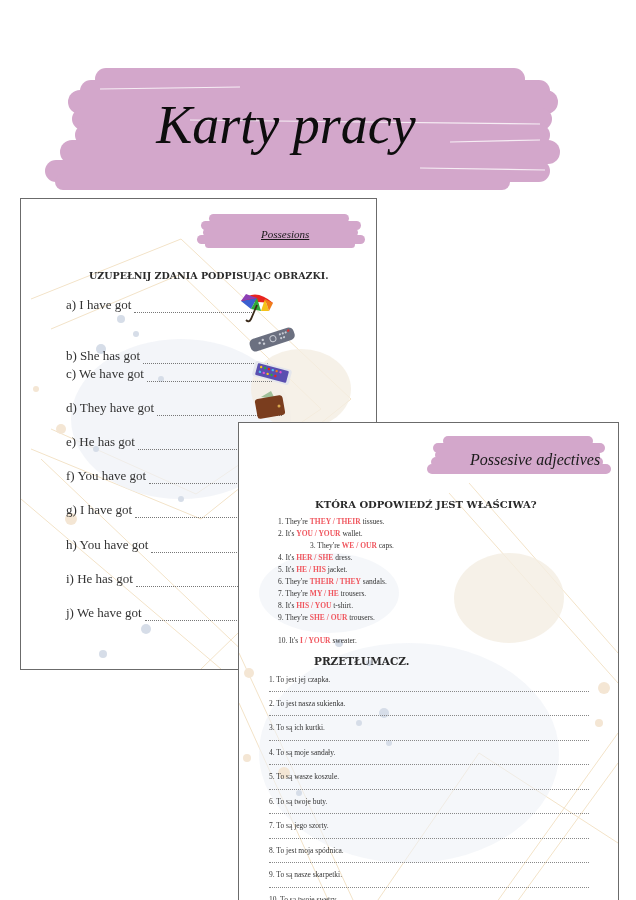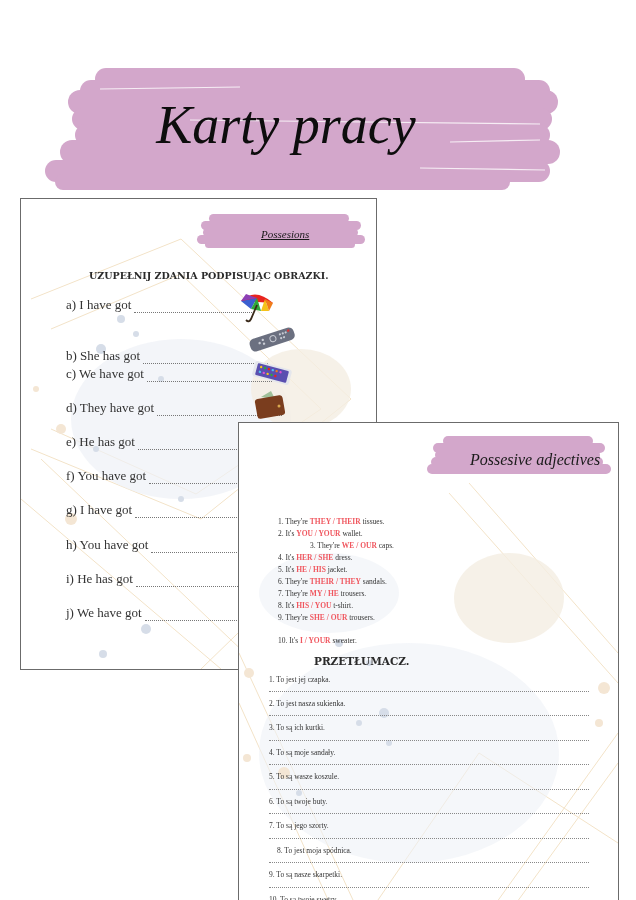--- a/index.html
+++ b/index.html
@@ -208,20 +208,21 @@
     <g fill="#d3a7cb">
       <rect x="18" y="1" width="150" height="10" rx="5"></rect>
       <rect x="8" y="8" width="172" height="10" rx="5"></rect>
       <rect x="10" y="15" width="165" height="10" rx="5"></rect>
       <rect x="6" y="22" width="172" height="10" rx="5"></rect>
       <rect x="2" y="29" width="184" height="10" rx="5"></rect>
     </g>
   </svg>
   <div class="section-title" style="left:231px;top:28px;font-size:16px;">Possesive adjectives</div>
 
+  <div class="heading" style="left:76px;top:76px;font-size:10px;">KTÓRA ODPOWIEDŹ JEST WŁAŚCIWA?</div>
 
   <div class="choice" style="left:39px;top:94px;"><span>1. They're </span><span class="opt">THEY / THEIR</span><span> tissues.</span></div>
   <div class="choice" style="left:39px;top:106px;"><span>2. It's </span><span class="opt">YOU / YOUR</span><span> wallet.</span></div>
   <div class="choice" style="left:39px;top:118px;margin-left:32px;"><span>3. They're </span><span class="opt">WE / OUR</span><span> caps.</span></div>
   <div class="choice" style="left:39px;top:130px;"><span>4. It's </span><span class="opt">HER / SHE</span><span> dress.</span></div>
   <div class="choice" style="left:39px;top:142px;"><span>5. It's </span><span class="opt">HE / HIS</span><span> jacket.</span></div>
   <div class="choice" style="left:39px;top:154px;"><span>6. They're </span><span class="opt">THEIR / THEY</span><span> sandals.</span></div>
   <div class="choice" style="left:39px;top:166px;"><span>7. They're </span><span class="opt">MY / HE</span><span> trousers.</span></div>
   <div class="choice" style="left:39px;top:178px;"><span>8. It's </span><span class="opt">HIS / YOU</span><span> t-shirt.</span></div>
   <div class="choice" style="left:39px;top:190px;"><span>9. They're </span><span class="opt">SHE / OUR</span><span> trousers.</span></div>
@@ -236,18 +237,18 @@
   <div class="trans" style="left:30px;top:300px;">3. To są ich kurtki.</div>
   <div class="trans-line" style="left:30px;top:317px;width:320px;"></div>
   <div class="trans" style="left:30px;top:325px;">4. To są moje sandały.</div>
   <div class="trans-line" style="left:30px;top:341px;width:320px;"></div>
   <div class="trans" style="left:30px;top:349px;">5. To są wasze koszule.</div>
   <div class="trans-line" style="left:30px;top:366px;width:320px;"></div>
   <div class="trans" style="left:30px;top:374px;">6. To są twoje buty.</div>
   <div class="trans-line" style="left:30px;top:390px;width:320px;"></div>
   <div class="trans" style="left:30px;top:398px;">7. To są jego szorty.</div>
   <div class="trans-line" style="left:30px;top:415px;width:320px;"></div>
-  <div class="trans" style="left:38px;top:423px;">8. To jest moja spódnica.</div>
+  <div class="trans" style="left:30px;top:423px;">8. To jest moja spódnica.</div>
   <div class="trans-line" style="left:30px;top:439px;width:320px;"></div>
   <div class="trans" style="left:30px;top:447px;">9. To są nasze skarpetki.</div>
   <div class="trans-line" style="left:30px;top:464px;width:320px;"></div>
   <div class="trans" style="left:30px;top:472px;">10. To są twoje swetry.</div>
 </div>
 
 </body></html>

